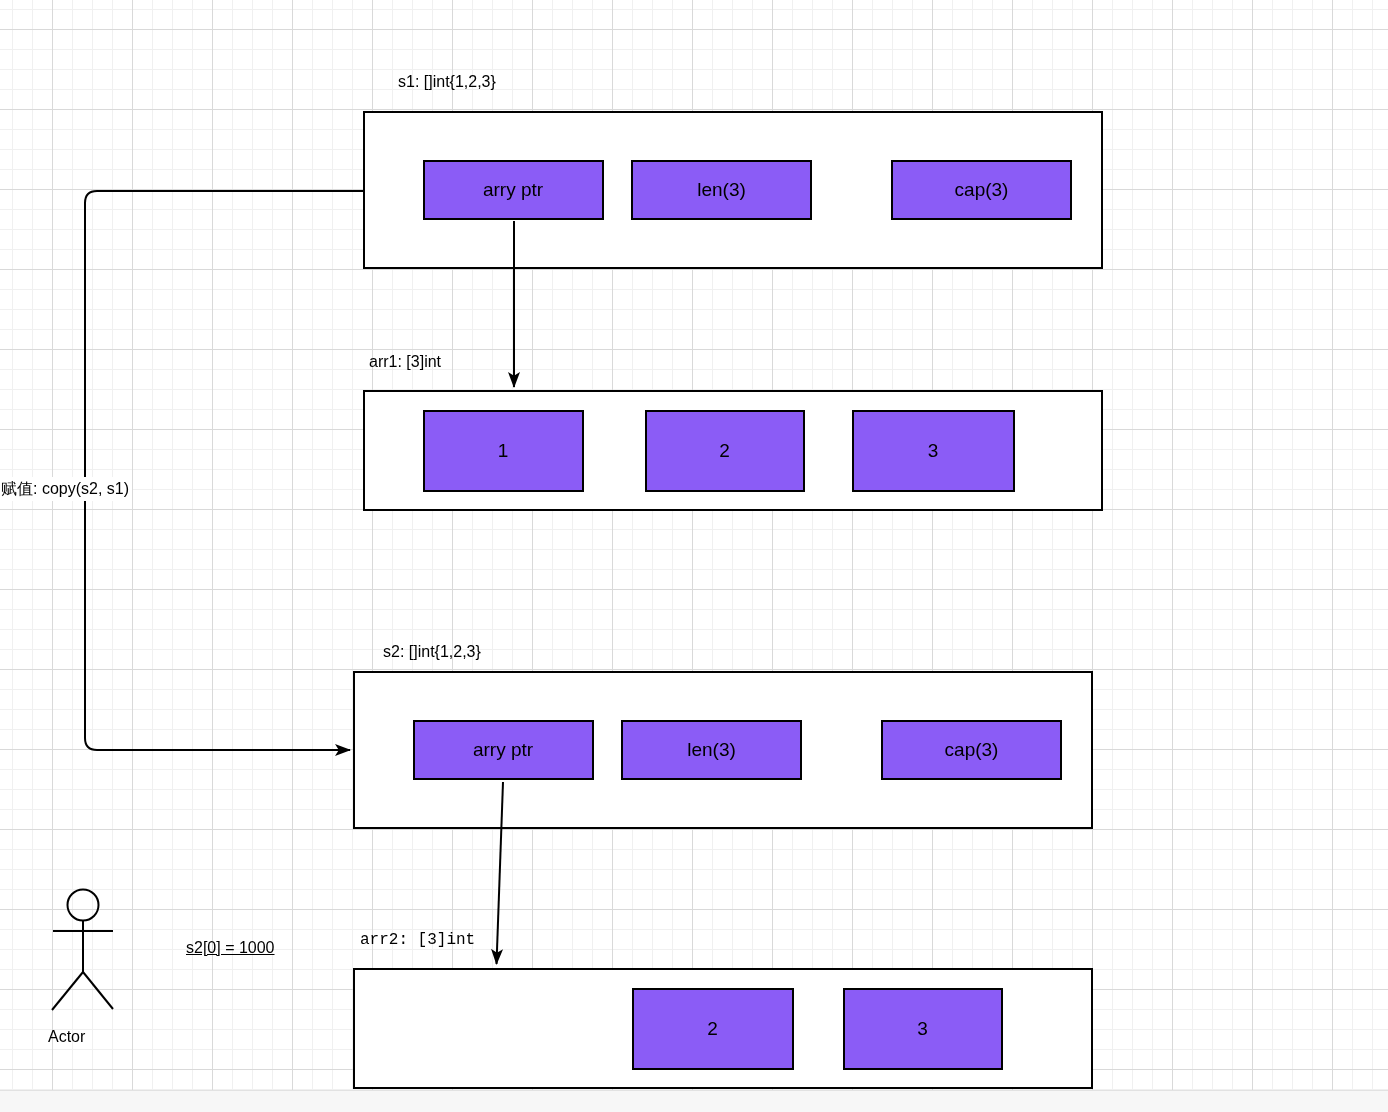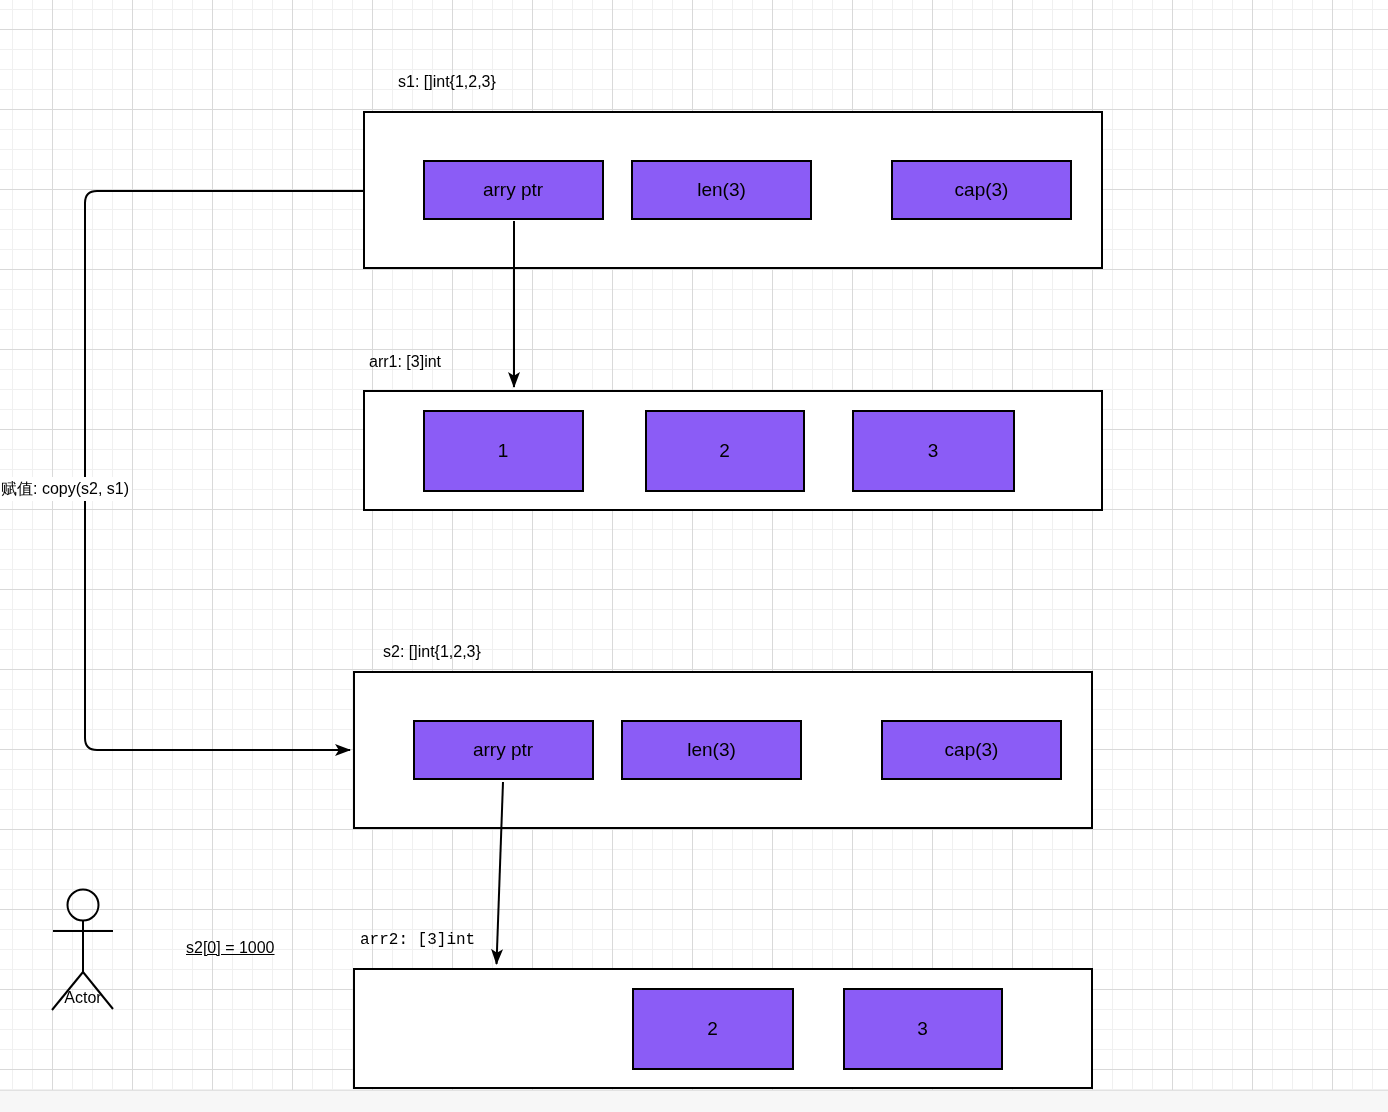--- a/index.html
+++ b/index.html
@@ -71,21 +71,21 @@
   .box-arr2 .c1 {left:276.5px;width:162px;}
   .box-arr2 .c2 {left:487.5px;width:160px;}
 
   
   .lbl-s1  {left:398px;top:71px;}
   .lbl-arr1{left:369px;top:351px;}
   .lbl-s2  {left:383px;top:632px;margin-top:9px;}
   .lbl-arr2{left:360px;top:929px;font-family:Liberation Mono, monospace;}
   .lbl-assign{left:186px;top:937px;text-decoration:underline;}
   .lbl-copy{left:-2px;top:477px;}
-  .lbl-actor{left:48px;top:987px;width:70px;text-align:center;}
+  .lbl-actor{left:48px;top:1026px;width:70px;text-align:left;}
 </style>
 </head>
 <body>
 
 <div class="stage">
 
   <div class="node box-s1">
     <div class="cell c0">arry ptr</div>
     <div class="cell c1">len(3)</div>
     <div class="cell c2">cap(3)</div>

